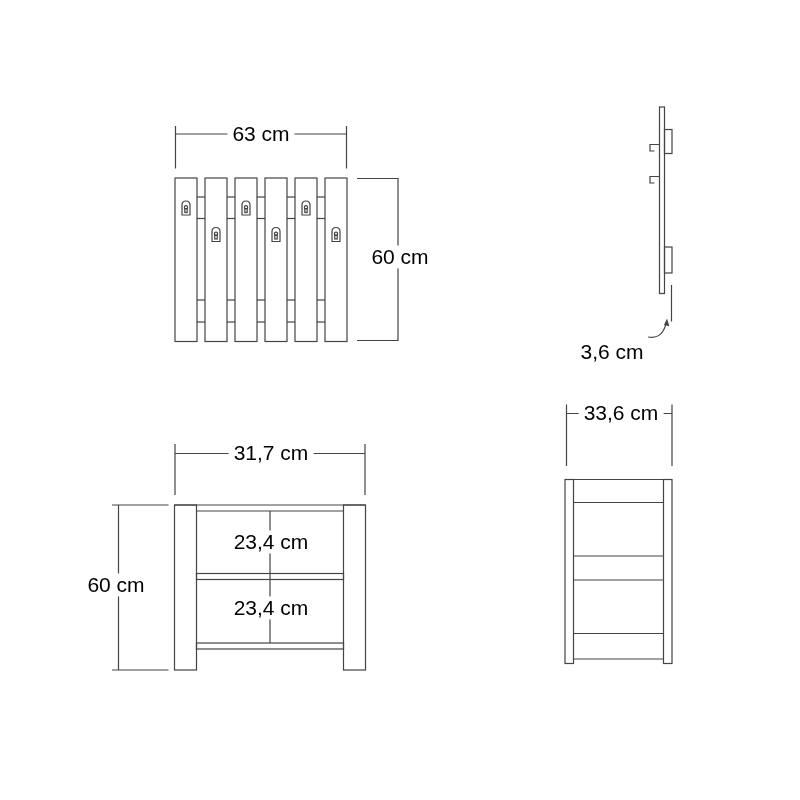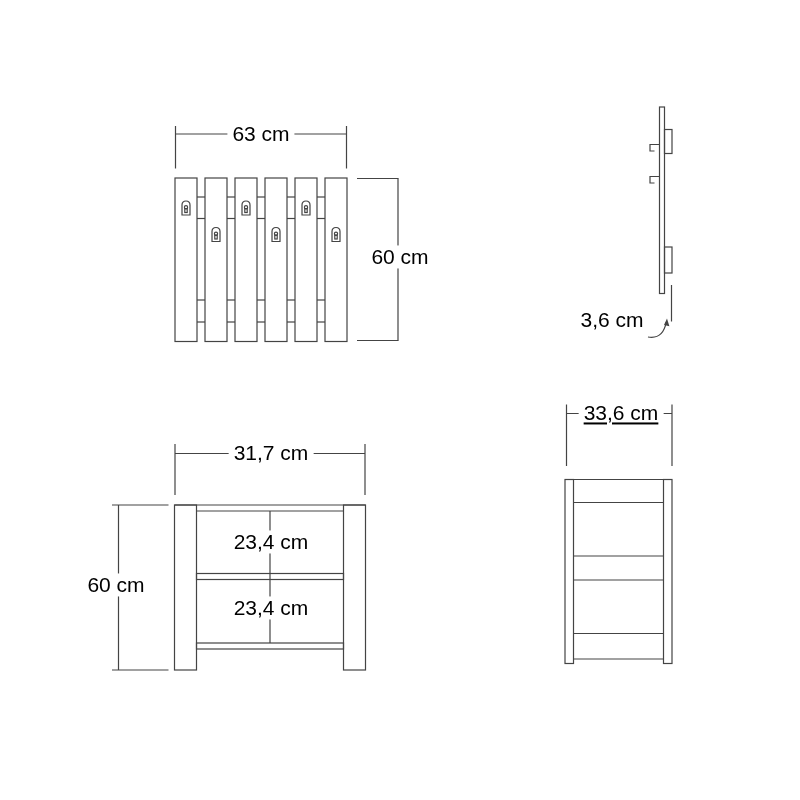--- a/index.html
+++ b/index.html
@@ -123,24 +123,24 @@
         <line x1="672" y1="404.5" x2="672" y2="466"></line>
         <line x1="566.5" y1="413.5" x2="672" y2="413.5"></line>
       </g>
     </g>
   </svg>
 
   <div class="dim-label" style="left:261px;top:134px;">63 cm</div>
 
   <div class="dim-label" style="left:400px;top:257px;">60 cm</div>
 
-  <div class="dim-label" style="left:612px;top:320px;">3,6 cm</div>
+  <div class="dim-label" style="left:612px;top:352px;">3,6 cm</div>
 
   <div class="dim-label" style="left:271px;top:453px;">31,7 cm</div>
 
   <div class="dim-label" style="left:116px;top:585px;">60 cm</div>
 
   <div class="dim-label" style="left:271px;top:542px;">23,4 cm</div>
 
   <div class="dim-label" style="left:271px;top:608px;">23,4 cm</div>
 
-  <div class="dim-label" style="left:621px;top:413px;text-decoration:underline;">33,6 cm</div>
+  <div class="dim-label" style="left:621px;top:413px;">33,6 cm</div>
 </div>
 
 </body></html>

